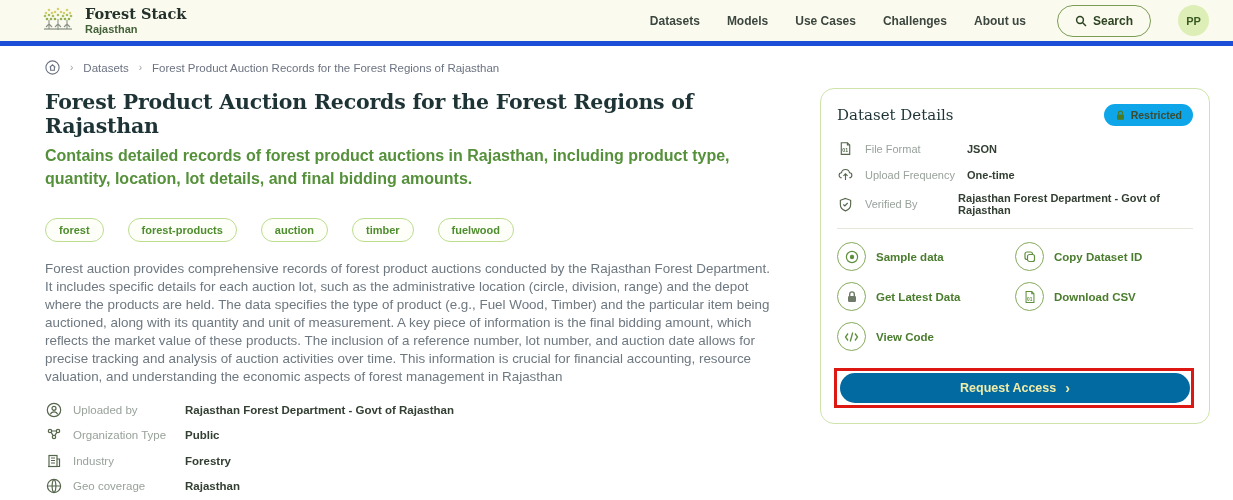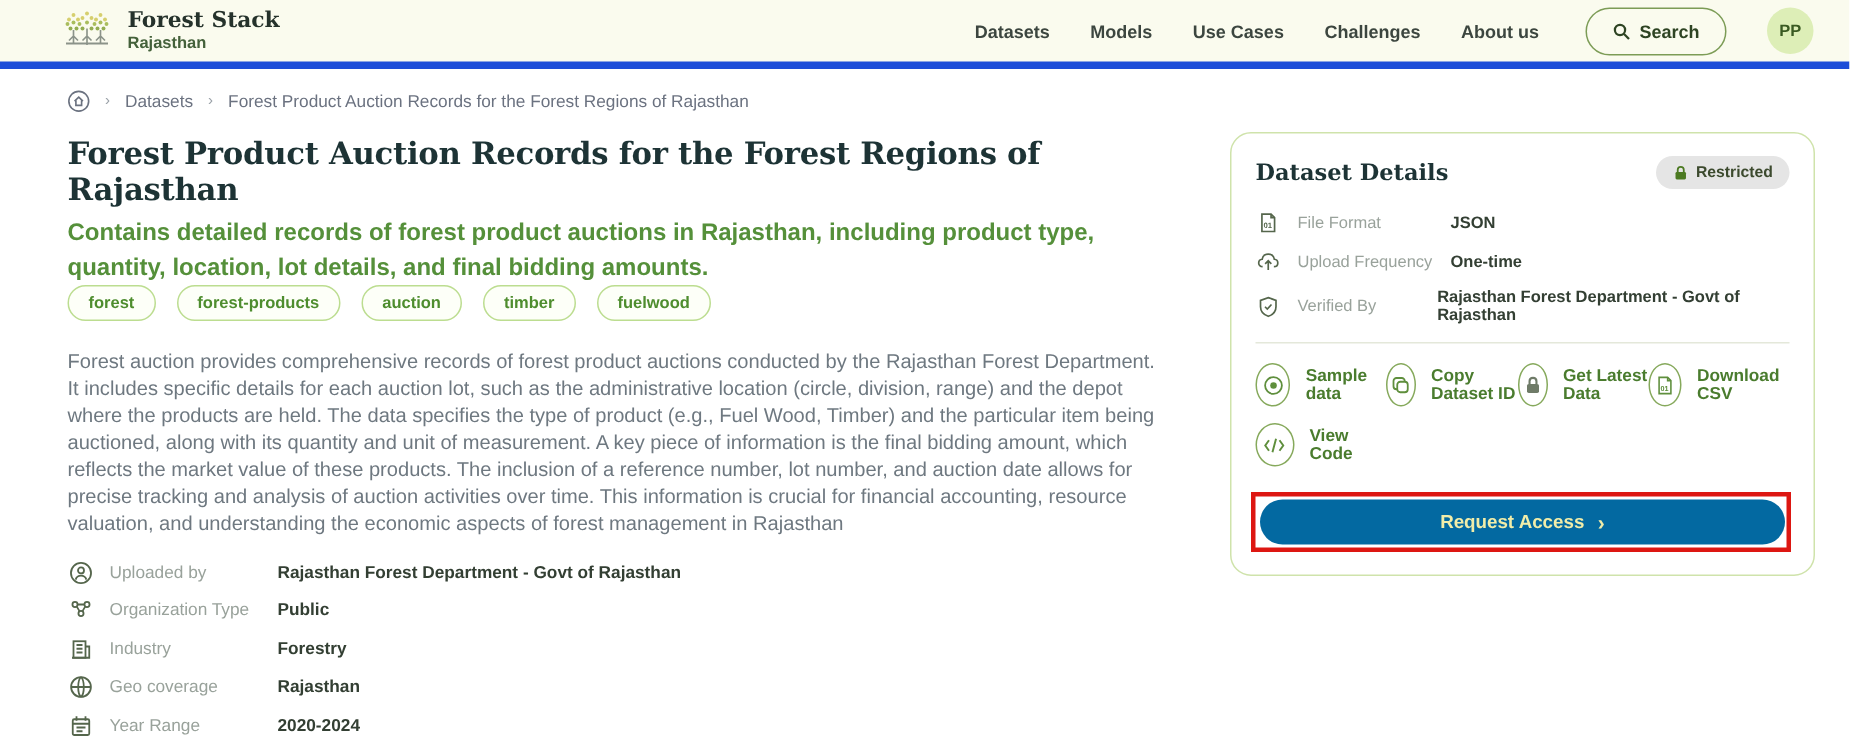--- a/index.html
+++ b/index.html
@@ -25,46 +25,46 @@
   .breadcrumb { display:flex; align-items:center; gap:10px; margin:14px 0 0 45px;
     font-size:11.5px; color:#6b7280; }
   .crumb-sep { color:#9aa1a8; font-size:10px; }
   .crumb { cursor:pointer; }
 
   
   .main-left { width:737px; margin:15px 0 0 45px; }
   .page-title { font-family:"DejaVu Serif", serif; font-weight:bold; font-size:20.5px;
     color:#1d3335; letter-spacing:-0.2px; }
   .page-subtitle { margin-top:7px; color:#55903a; font-size:16px; font-weight:bold; line-height:1.42; }
-  .tags { display:flex; gap:14px; margin-top:0;align-items:center; }
+  .tags { display:flex; gap:24px; margin-top:28px;align-items:center; }
   .tag { border:1px solid #bcdd90; border-radius:999px; padding:5px 13px; font-size:11px;
     font-weight:bold; color:#4e8d2e; background:#fdfff8; cursor:pointer; }
   .description { margin-top:18px; width:730px; font-size:13.4px; line-height:1.34;
     color:#6e7880; }
   .meta-list { margin-top:15px; }
   .meta-row { display:flex; align-items:center; margin-bottom:8.5px; }
   .meta-row .m-icon { width:17px; height:17px; color:#55664c; flex:0 0 17px;
     display:flex; align-items:center; justify-content:center; }
   .meta-row .m-label { width:112px; margin-left:11px; font-size:11.5px; color:#99a29b; }
   .meta-row .m-value { font-size:11.5px; font-weight:bold; color:#333f33; }
 
   
   .card { position:absolute; top:88px; right:23px; width:390px; border:1px solid #cfe3ab;
     border-radius:14px; background:#ffffff; padding:15px 16px 14px 16px; }
   .card-head { display:flex; align-items:center; justify-content:space-between; }
-  .card-title { font-family:"DejaVu Serif", serif; font-weight:bold; font-size:15px; color:#1d3335; }
-  .badge { display:flex; align-items:center; gap:5px; background:#e5e5e5; border-radius:12px;
+  .card-title { font-family:"DejaVu Serif", serif; font-weight:normal; font-size:15px; color:#1d3335; }
+  .badge { display:flex; align-items:center; gap:5px; background:#0ea5e9; border-radius:12px;
     padding:5px 11px; font-size:10.5px; font-weight:bold; color:#3c4a2e;justify-content:center; }
   .card-meta { margin-top:14px; }
   .card-meta .meta-row { margin-bottom:9px; }
   .card-meta .m-label { width:102px; font-size:11px; }
   .card-meta .m-value { font-size:11px; }
   .card-divider { border:none; border-top:1px solid #e4e8da; margin:12px 0 13px 0; }
 
-  .actions { display:grid; grid-template-columns:1fr 1fr 1fr 1fr; row-gap:11px; }
+  .actions { display:grid; grid-template-columns:1fr 1fr; row-gap:11px; }
   .action { display:flex; align-items:center; gap:10px; cursor:pointer; }
   .action-circle { width:29px; height:29px; border:1px solid #86a95c; border-radius:50%;
     display:flex; align-items:center; justify-content:center; color:#5f8f3d; background:#fff; }
   .action-label { font-size:11.5px; font-weight:bold; color:#4a7c2e; }
 
   .cta-wrap { position:relative; margin:22px 3px 6px 3px; }
   .red-annotation { position:absolute; top:-5px; bottom:-5px; left:-6px; right:-4px;
     border:3px solid #dd1712; pointer-events:none; }
   .cta-button { width:100%; height:30px; border:none; border-radius:15px; background:#0369a1;
     color:#f1eda9; font-family:"Liberation Sans", sans-serif; font-size:12.5px; font-weight:bold;

